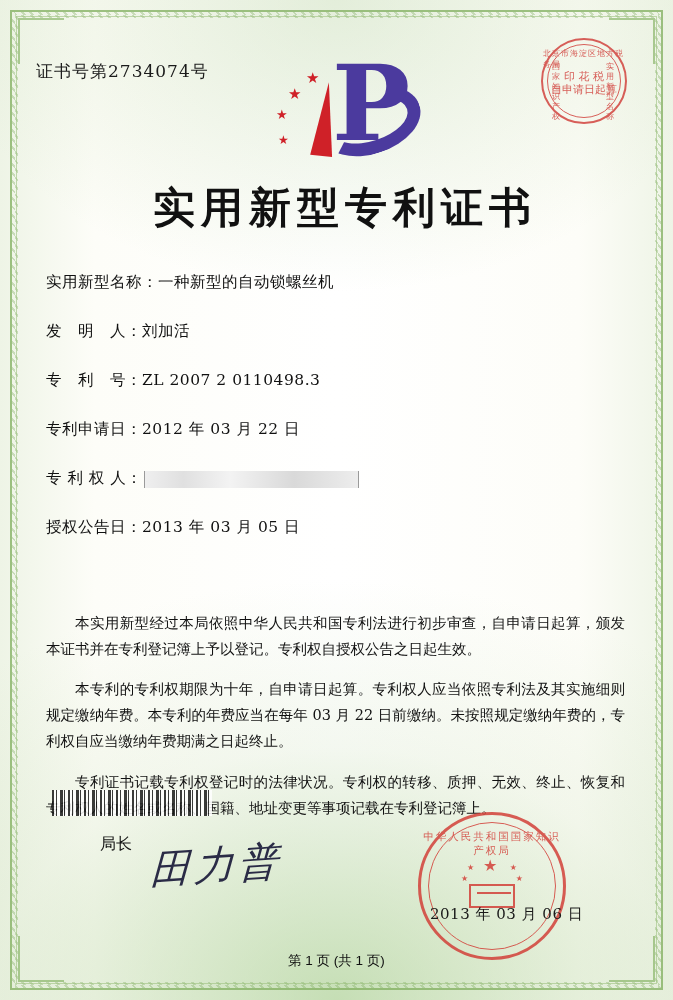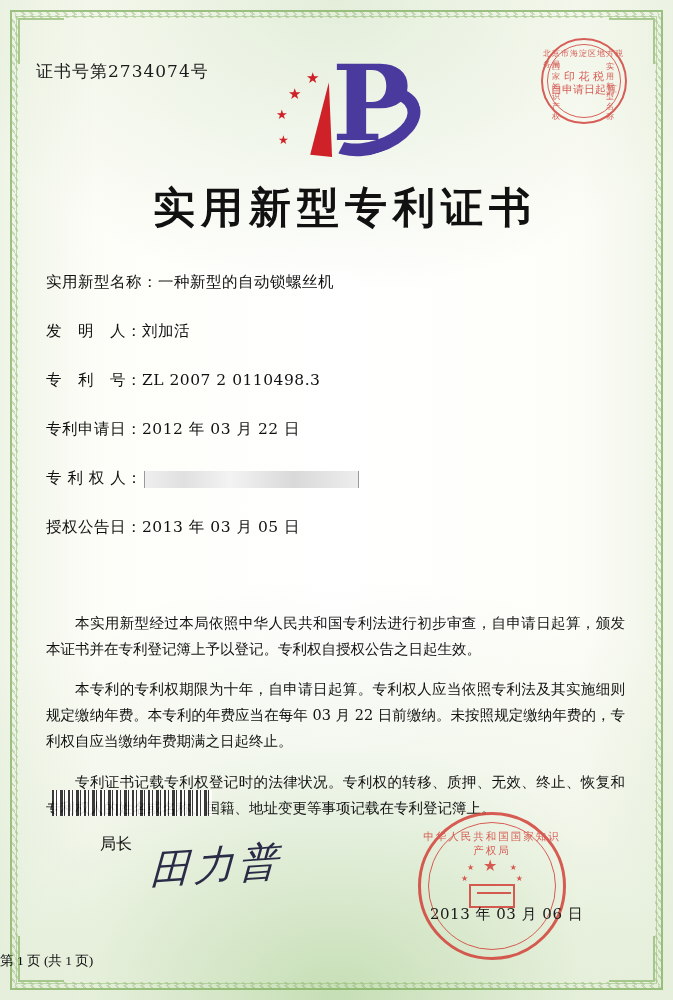--- a/index.html
+++ b/index.html
@@ -209,21 +209,22 @@
 
   .seal-date {
     position: absolute; left: 430px; top: 905px;
     font-family: "DejaVu Serif", "Liberation Serif", serif;
     font-size: 15px; color: #1a1a1a; letter-spacing: 0.5px;
   }
 
   
   .page-foot {
     position: absolute; left: 0; right: 0; bottom: 30px;
-    font-family: Liberation Serif, serif;
+    text-align: center;
+    font-family: Liberation Sans, sans-serif;
     font-size: 13.5px; color: #111;
   }
 </style>
 </head>
 <body>
 
 <div id="cert">
 
   <div class="border-hatch"></div>
   <div class="border-outer"></div>

